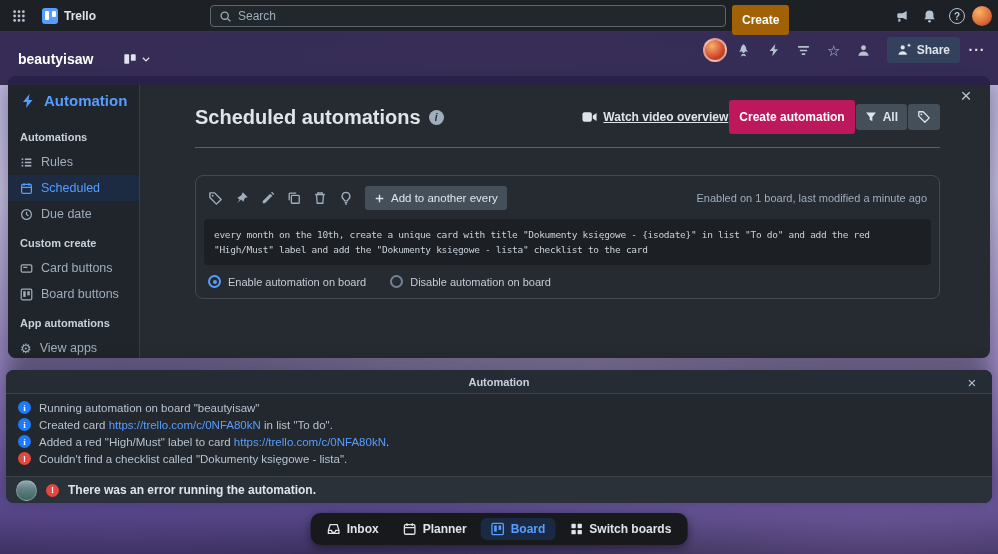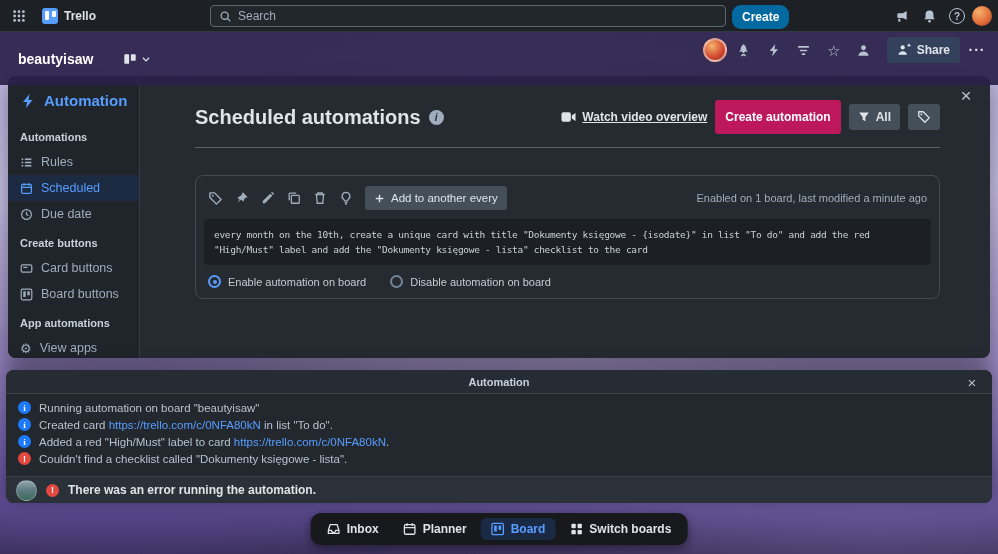--- a/index.html
+++ b/index.html
@@ -21,21 +21,21 @@
   .icon-btn { background:transparent; border:none; color:#b6c2cf; width:26px; height:26px; display:flex; align-items:center; justify-content:center; border-radius:4px; cursor:pointer; }
   .brand { display:flex; align-items:center; gap:6px; padding:2px 6px; border-radius:4px; cursor:pointer; }
   .trello-logo-mark { position:relative; width:16px; height:16px; background:#579dff; border-radius:3px; display:inline-block; }
   .trello-logo-mark .bar { position:absolute; top:3px; width:4px; background:#fff; border-radius:1px; }
   .trello-logo-mark .b1 { left:3px; height:9px; }
   .trello-logo-mark .b2 { left:9.5px; height:6px; }
   .brand-text { color:#dee4ea; font-size:12px; font-weight:bold; }
   .tb-search { position:absolute; left:210px; top:5px; width:516px; height:22px; display:flex; align-items:center; gap:6px; background:#22272b; border:1px solid #596773; border-radius:4px; padding:0 8px; color:#9fadbc; }
   .tb-search input { flex:1; background:transparent; border:none; outline:none; color:#dee4ea; font-size:12px; font-family:"Liberation Sans",sans-serif; }
   .tb-search input::placeholder { color:#9fadbc; }
-  .tb-create { position:absolute; left:732px; top:5px; height:24px; padding:0 10px; background:#0369a1; color:#fff; border:none; border-radius:9px; font-size:12px; font-weight:bold; cursor:pointer; }
+  .tb-create { position:absolute; left:732px; top:5px; height:30px; padding:0 10px; background:#a16207; color:#fff; border:none; border-radius:3px; font-size:12px; font-weight:bold; cursor:pointer; }
   .tb-right { position:absolute; right:6px; top:0; height:32px; display:flex; align-items:center; gap:2px; }
   .help-q { width:16px; height:16px; border:1.5px solid #b6c2cf; border-radius:50%; font-size:10px; font-weight:bold; color:#b6c2cf; display:flex; align-items:center; justify-content:center; }
   .avatar { width:20px; height:20px; border-radius:50%; border:none; cursor:pointer;
     background: radial-gradient(circle at 35% 30%, #f6b26b, #e2703a 55%, #9e3d22 100%); }
 
   
   .board-header { position:absolute; top:32px; left:0; right:0; height:53px; background:rgba(42,33,74,0.92); display:flex; align-items:center; padding:0 12px; z-index:20; }
   .bh-name { color:#ffffff; font-size:14px; font-weight:bold; padding:4px 6px; border-radius:4px; cursor:pointer; }
   .bh-views { display:flex; align-items:center; gap:4px; margin-left:18px; color:#dee4ea; cursor:pointer; padding:4px 6px; border-radius:4px; }
   .bh-right { position:absolute; right:8px; top:0; height:36px; display:flex; align-items:center; gap:4px; color:#dee4ea; }
@@ -50,21 +50,21 @@
   .sidebar { width:132px; background:#20252b; border-right:1px solid #363d44; padding-top:8px; flex-shrink:0; }
   .sb-header { display:flex; align-items:center; gap:8px; padding:8px 12px 12px; color:#579dff; font-size:15px; font-weight:bold; }
   .sb-section { padding:10px 12px 6px; color:#c7d1db; font-size:11px; font-weight:bold; }
   .sb-item { display:flex; align-items:center; gap:8px; height:26px; padding:0 12px; color:#9fadbc; font-size:12.5px; cursor:pointer; }
   .sb-item.selected { background:#1c2b41; color:#579dff; }
 
   .main { flex:1; position:relative; padding:24px 50px 0 55px; }
   .title-row { display:flex; align-items:center; gap:8px; }
   .page-title { color:#dee4ea; font-size:20px; font-weight:bold; }
   .info-dot { width:15px; height:15px; border-radius:50%; background:#9fadbc; color:#262b31; font-size:10px; font-weight:bold; font-style:italic; display:flex; align-items:center; justify-content:center; cursor:pointer; }
-  .title-actions { margin-left:auto; display:flex; align-items:center; gap:8px; }
+  .title-actions { margin-left:auto; display:flex; align-items:center; gap:1px; }
   .watch-video { display:flex; align-items:center; gap:6px; color:#dee4ea; font-size:12px; font-weight:bold; text-decoration:underline; background:none; border:none; cursor:pointer; }
   .btn-primary { height:34px; padding:0 10px; background:#be185d; color:#fff; border:none; border-radius:3px; font-size:12px; font-weight:bold; cursor:pointer; }
   .btn-gray { display:flex; align-items:center; gap:6px; height:26px; padding:0 9px; background:#454f59; color:#dee4ea; border:none; border-radius:3px; font-size:12px; font-weight:bold; cursor:pointer; }
   .divider { margin-top:13px; border-bottom:1px solid #596066; }
 
   .auto-card { margin-top:27px; border:1px solid #424a52; border-radius:8px; padding:8px; }
   .ac-toolbar { display:flex; align-items:center; gap:12px; padding:2px 4px 9px; color:#9fadbc; }
   .ac-toolbar .icon { cursor:pointer; }
   .ac-chip { display:flex; align-items:center; gap:6px; height:24px; padding:0 9px; background:#454f59; color:#dee4ea; border:none; border-radius:3px; font-size:11.5px; cursor:pointer; }
   .ac-status { margin-left:auto; color:#9fadbc; font-size:11px; }
@@ -272,21 +272,21 @@
       <div class="sb-item">
         <span class="icon">
           <svg width="13" height="13" viewBox="0 0 16 16" fill="none" stroke="currentColor" stroke-width="1.5">
               <circle cx="8" cy="8" r="6"></circle>
               <path d="M8 4.5V8l2.5 1.5"></path>
             </svg>
         </span>
         <span>Due date</span>
       </div>
 
-      <div class="sb-section">Create buttons</div>
+      <div class="sb-section">Custom create</div>
 
       <div class="sb-item">
         <span class="icon">
           <svg width="13" height="13" viewBox="0 0 16 16" fill="none" stroke="currentColor" stroke-width="1.5">
               <rect x="1.5" y="3.5" width="13" height="9" rx="1.5"></rect>
               <path d="M4 6.5h5"></path>
             </svg>
         </span>
         <span>Card buttons</span>
       </div>

